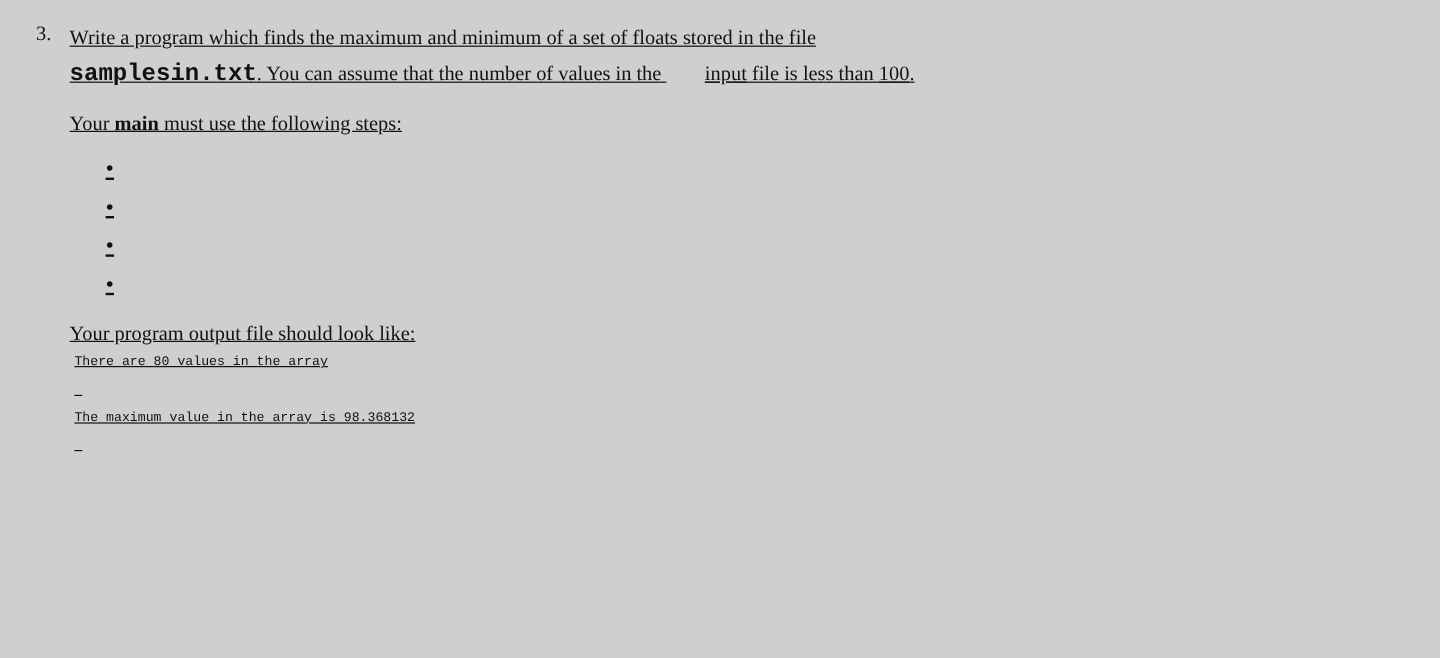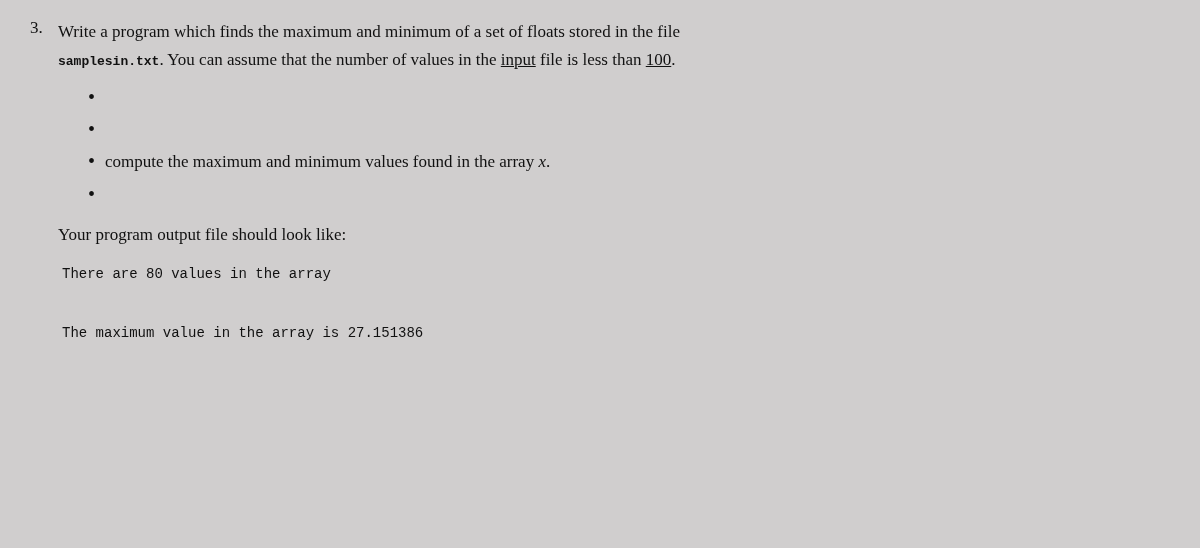--- a/index.html
+++ b/index.html
@@ -29,36 +29,37 @@
     }
 
     .number-label {
       min-width: 28px;
       font-size: 17px;
     }
 
     .problem-text {
       flex: 1;
       line-height: 1.6;
+      text-decoration: underline;
     }
 
     .problem-intro {
       line-height: 1.65;
       margin-bottom: 10px;
     }
 
     .main-steps-label {
       margin-bottom: 12px;
       line-height: 1.6;
     }
 
     code, .mono {
       font-family: 'Courier New', Courier, monospace;
       font-weight: bold;
-      font-size: 13px;
+      font-size: 20px;
     }
 
     .underline-bold {
       text-decoration: underline;
       font-weight: bold;
     }
 
     .bullet-list {
       list-style: none;
       margin-left: 30px;
@@ -72,72 +73,74 @@
       line-height: 1.6;
     }
 
     .bullet-dot {
       margin-right: 10px;
       font-size: 20px;
       line-height: 1.3;
     }
 
     .output-label {
-      margin-bottom: 12px;
+      margin-bottom: 0;
       line-height: 1.6;
     }
 
     .code-block {
       font-family: 'Courier New', Courier, monospace;
-      font-size: 14px;
+      font-size: 11px;
       line-height: 2.1;
       color: #111;
       margin-left: 4px;
     }
 
     .code-line {
       display: block;
     }
   </style>
 </head>
 <body>
 
 <div class="content-area">
 
   <div class="problem-number">
     <span class="number-label">3.</span>
     <div class="problem-text">
 
       <div class="problem-intro">
         <span>Write a program which finds the maximum and minimum of a set of floats stored in the file</span><br>
-        <code>samplesin.txt</code><span>. You can assume that the number of values in the <span style="text-decoration:underline;">input</span> file is less than <span style="text-decoration:underline;">100</span>.</span>
+        <code>samplesin.txt</code><span>. You can assume that the number of values in the <span style="text-decoration:underline;margin-left:32px;">input</span> file is less than <span style="text-decoration:underline;">100</span>.</span>
       </div>
 
+      <div class="main-steps-label">
+        <span>Your </span><span class="underline-bold">main</span><span> must use the following steps:</span>
+      </div>
 
       <ul class="bullet-list">
         <li>
           <span class="bullet-dot">•</span>
         </li>
         <li>
           <span class="bullet-dot">•</span>
         </li>
         <li>
           <span class="bullet-dot">•</span>
-          <span>compute the maximum and minimum values found in the array <em>x</em>.</span>
         </li>
         <li>
           <span class="bullet-dot">•</span>
         </li>
       </ul>
 
       <div class="output-label">Your program output file should look like:</div>
 
       <div class="code-block">
         <span class="code-line">There are 80 values in the array</span>
         <span class="code-line">&nbsp;</span>
-        <span class="code-line">The maximum value in the array is 27.151386</span>
+        <span class="code-line">The maximum value in the array is 98.368132</span>
         <span class="code-line">&nbsp;</span>
       </div>
 
     </div>
   </div>
 
 </div>
 
 </body></html>

